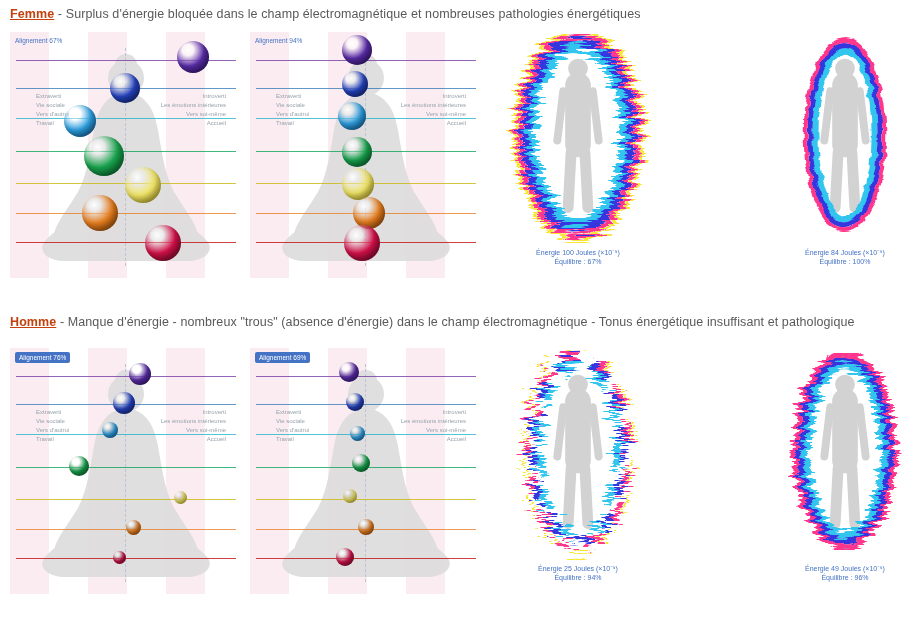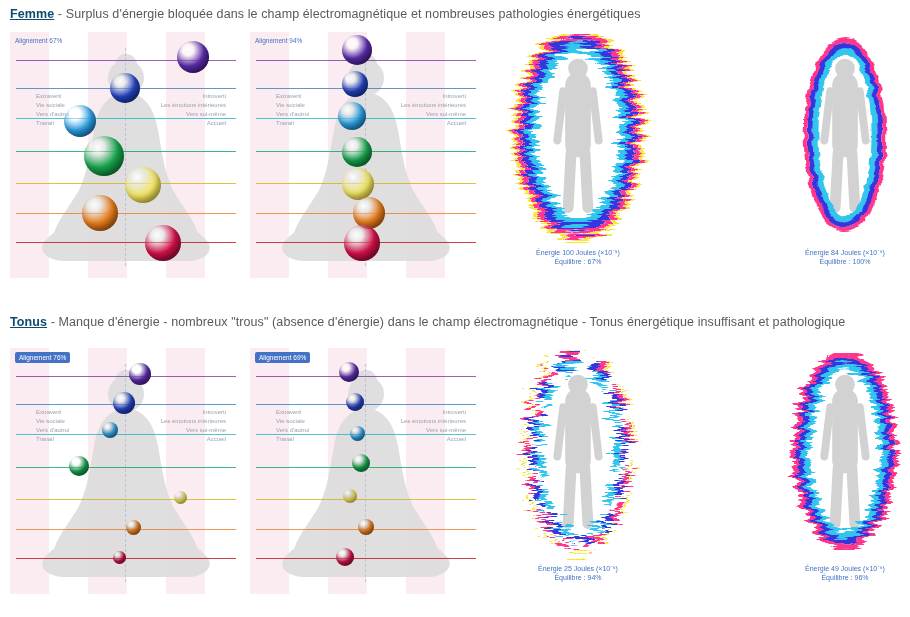--- a/index.html
+++ b/index.html
@@ -2,21 +2,21 @@
 <html><head>
 <meta charset="utf-8">
 <style>
   *{box-sizing:border-box;margin:0;padding:0}
   html,body{width:910px;height:617px;background:#ffffff;overflow:hidden;
     font-family:"Liberation Sans",sans-serif;}
   .page{position:relative;width:910px;height:617px;background:#fff}
 
   .section-heading{position:absolute;left:10px;white-space:nowrap;
     font-size:12.5px;font-weight:400;color:#595959;letter-spacing:.1px}
-  .section-heading .subject{font-weight:700;text-decoration:underline;color:#0c4a6e}
+  .section-heading .subject{font-weight:700;text-decoration:underline;color:#c2410c}
 
   
   .chakra-chart{position:absolute;width:232px;height:246px;overflow:hidden;
     background:repeating-linear-gradient(90deg,#fbecf2 0px,#fbecf2 39px,#ffffff 39px,#ffffff 78px);}
   .chakra-chart svg.med{position:absolute;left:0;top:0}
   .vaxis{position:absolute;left:115px;top:16px;bottom:12px;width:0;border-left:1px dashed #b9c6d8}
   .chakra-line{position:absolute;left:6px;right:6px;height:0;border-top:1px solid #999;opacity:.75}
   .alignment-label{position:absolute;top:4px;left:5px;font-size:6.5px;color:#4472c4;line-height:9px}
   .alignment-label.chip{background:#4472c4;color:#fff;padding:1px 4px;border-radius:2px}
   .side-labels{position:absolute;top:60px;font-size:6px;line-height:9px;color:#97a3ad}
@@ -180,21 +180,21 @@
             <ellipse cx="80" cy="102" rx="39.9" ry="95.9" fill="none" stroke="#ff2d86" stroke-width="4" opacity="0.95"></ellipse>
           </g>
         </svg>
       </div>
     <figcaption class="aura-caption">
       <div>Énergie 84 Joules (×10⁻⁹)</div>
       <div>Équilibre : 100%</div>
     </figcaption>
   </figure>
 
-  <h2 class="section-heading" style="top:315px"><span class="subject">Tonus</span><span class="heading-rest"> - Manque d'énergie - nombreux "trous" (absence d'énergie) dans le champ électromagnétique - Tonus énergétique insuffisant et pathologique</span></h2>
+  <h2 class="section-heading" style="top:315px"><span class="subject">Homme</span><span class="heading-rest"> - Manque d'énergie - nombreux "trous" (absence d'énergie) dans le champ électromagnétique - Tonus énergétique insuffisant et pathologique</span></h2>
 
   <div class="chakra-chart" style="left:10px;top:348px">
       <svg class="med" viewBox="0 0 232 246" width="232" height="246">
         <g fill="#dcdcdc" opacity="0.9">
           <circle cx="116" cy="46" r="18"></circle>
           <circle cx="116" cy="33" r="11"></circle>
           <path d="M116,60 C97,62 88,76 84,98 C80,120 78,140 68,160 C55,181 42,196 44,208 C48,220 76,228 116,228 C156,228 184,220 188,208 C190,196 177,181 164,160 C154,140 152,120 148,98 C144,76 135,62 116,60 Z"></path>
           <path d="M34,210 C54,188 84,176 116,176 C148,176 178,188 198,210 C204,220 194,228 180,229 L52,229 C38,228 28,220 34,210 Z"></path>
         </g>
       </svg>

